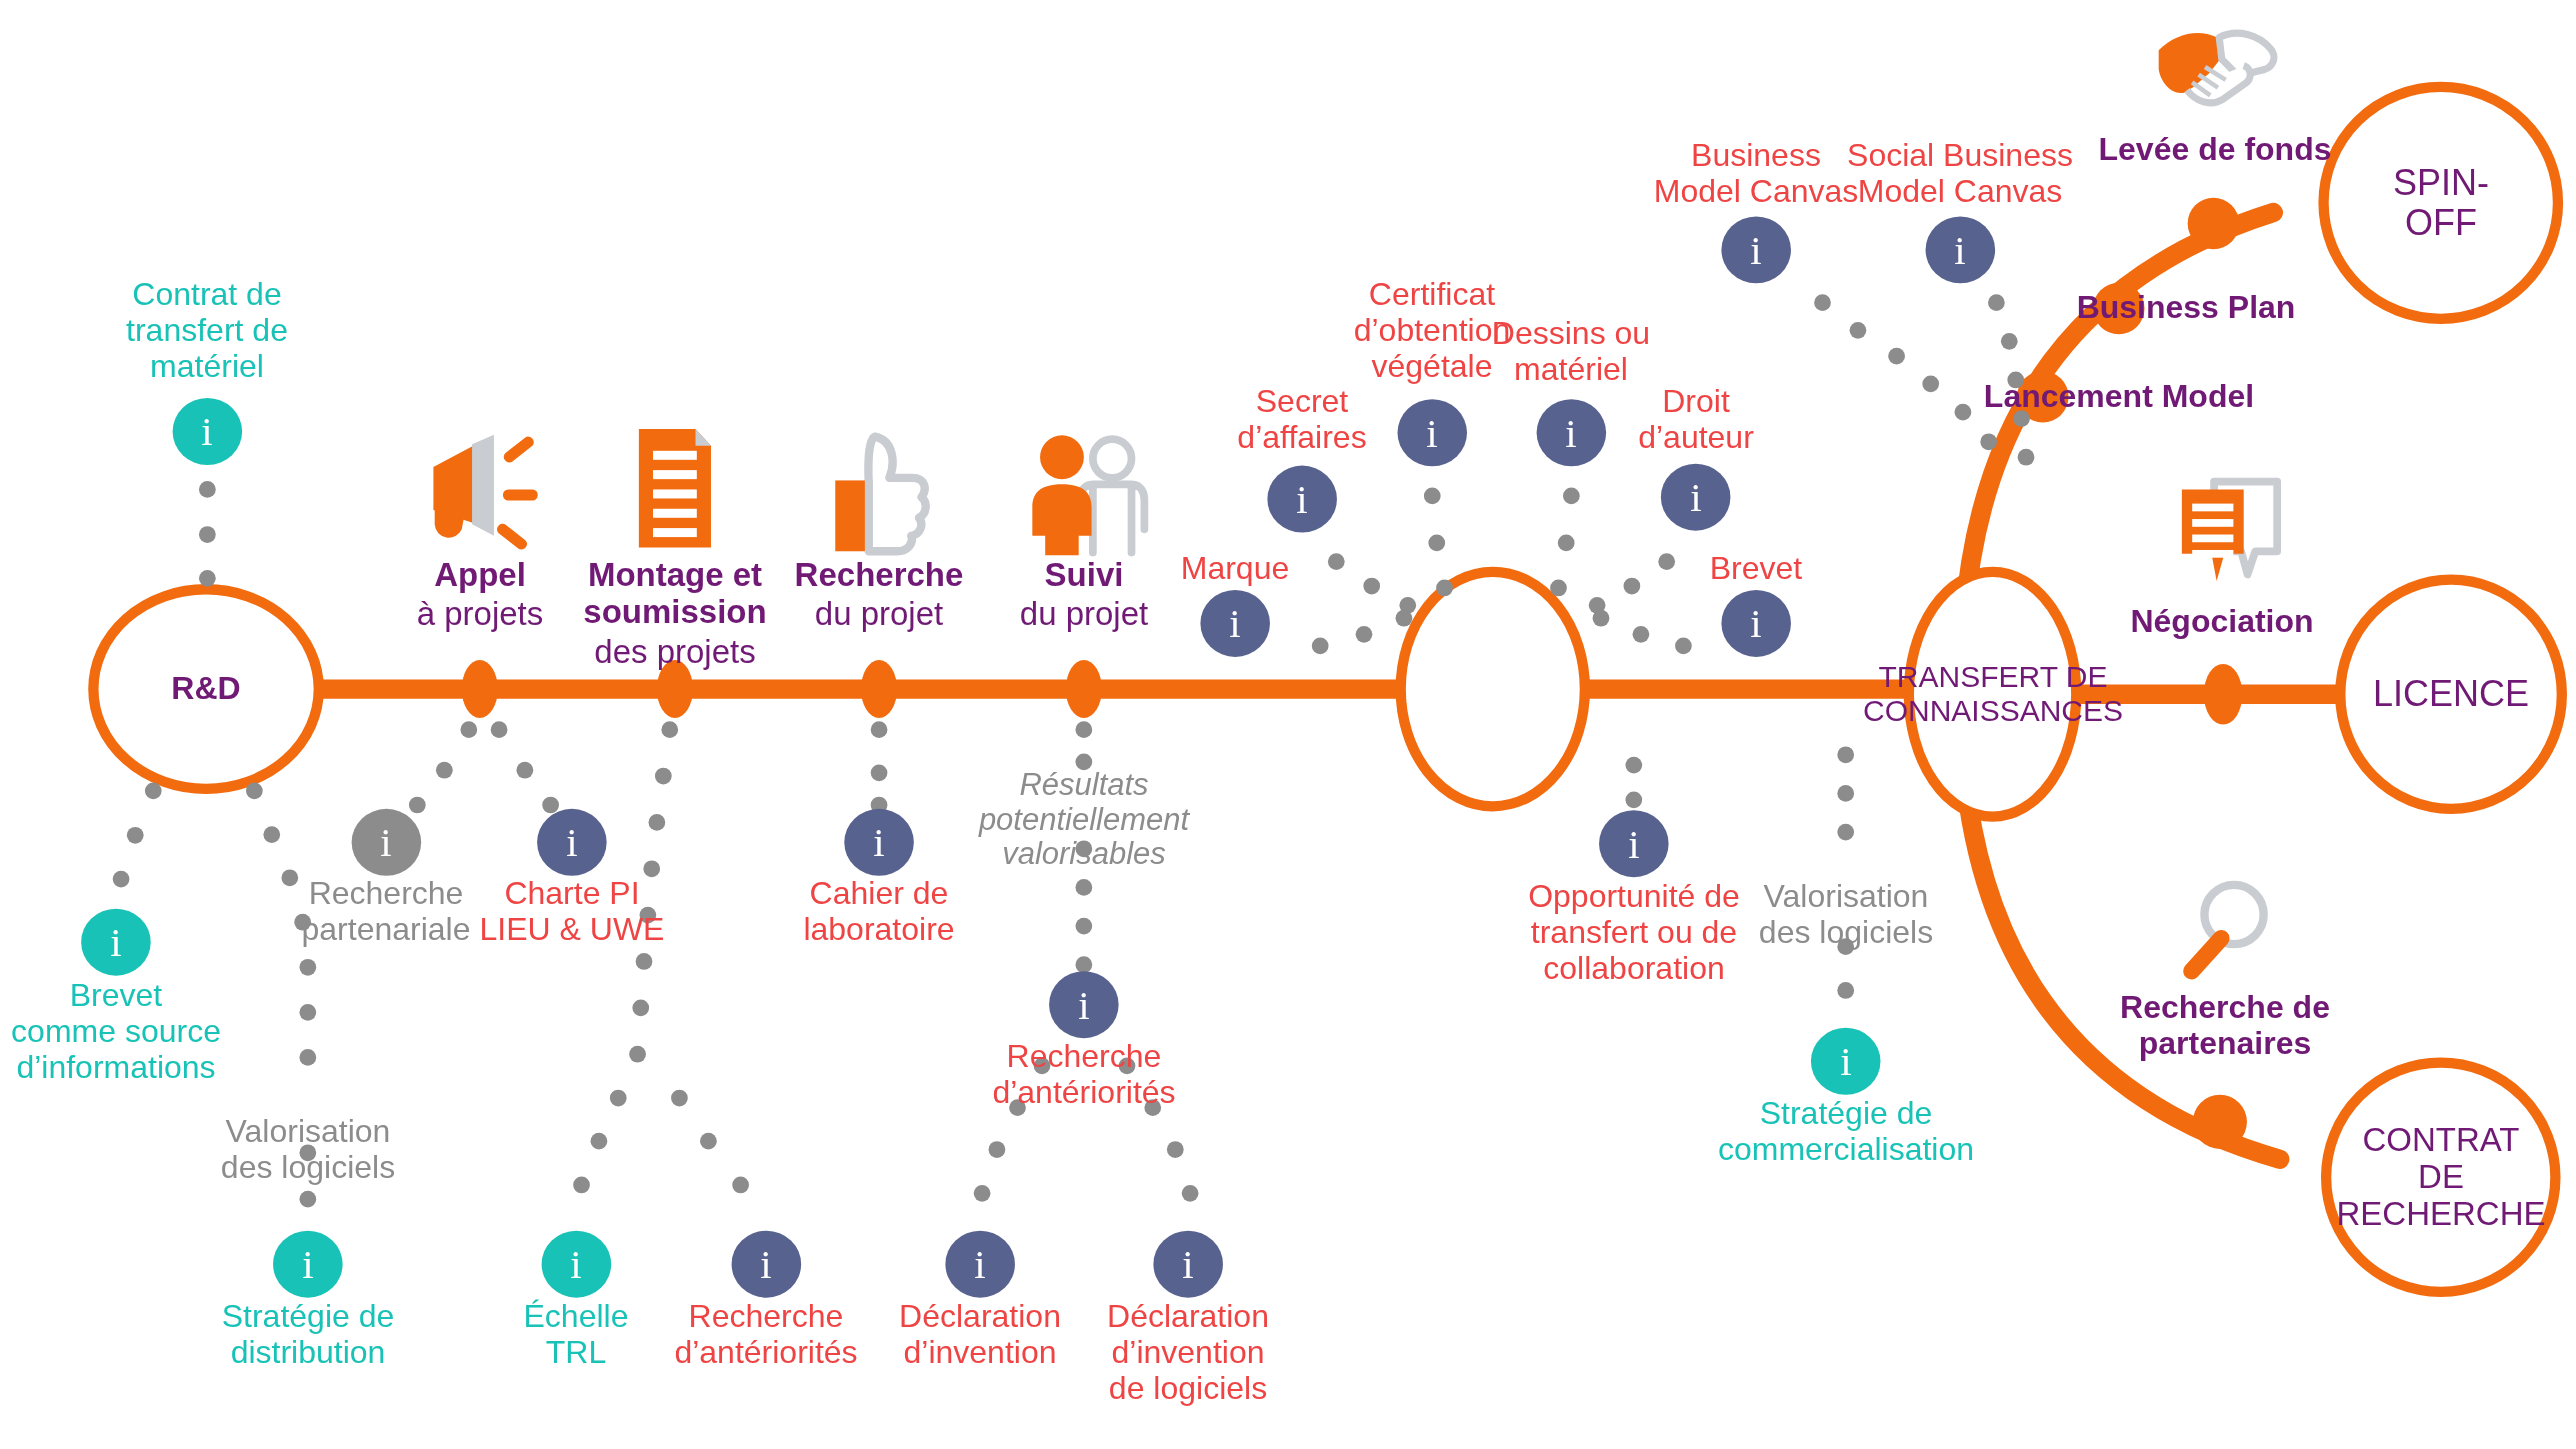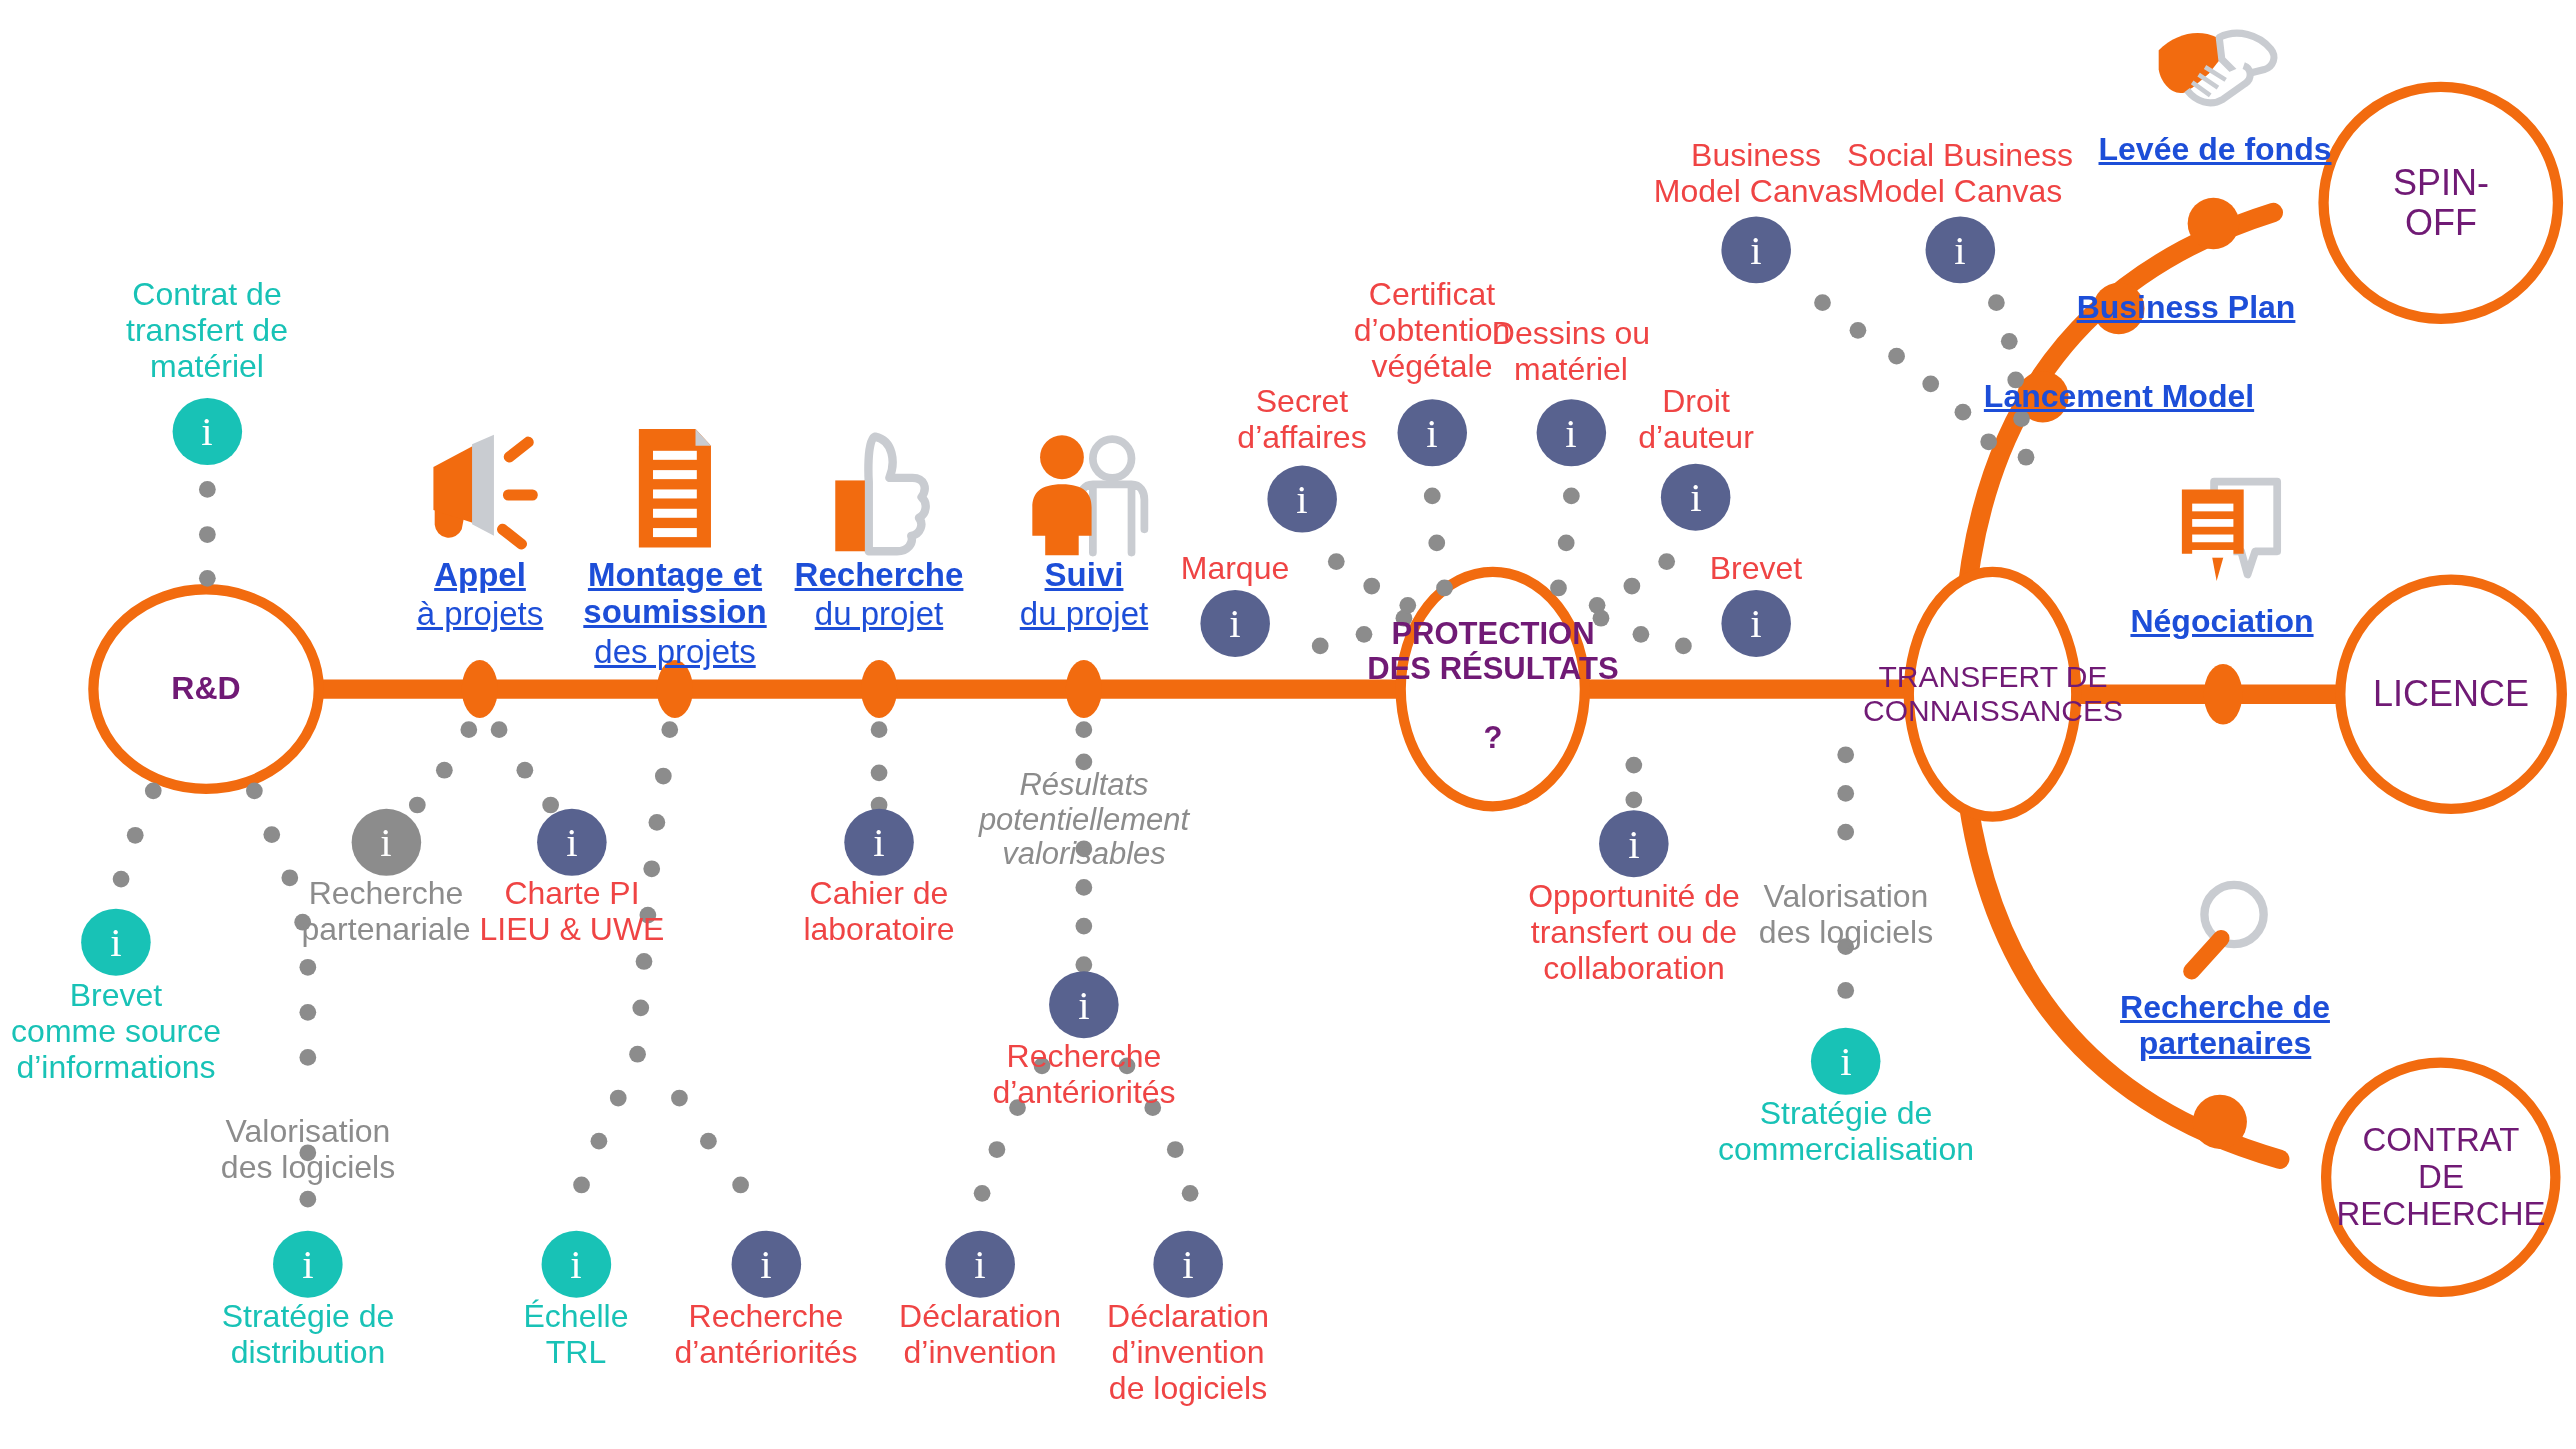--- a/index.html
+++ b/index.html
@@ -4,21 +4,21 @@
 <style>
   html,body{margin:0;padding:0;background:#ffffff;}
   body{width:2576px;height:1449px;overflow:hidden;
        font-family:"Liberation Sans",sans-serif;}
   #stage{position:relative;width:2576px;height:1449px;background:#fff;}
   #art{position:absolute;left:0;top:0;width:2576px;height:1449px;}
 
   
   .lbl{position:absolute;text-align:center;line-height:1.12;
        white-space:pre-line;transform:translate(-50%,0);}
-  .orange{color:#1d4ed8;font-weight:bold;text-decoration:underline;}
+  .orange{color:#701a75;font-weight:bold;}
   .navy{color:#ef4444;}
   .teal{color:#18C2B6;}
   .gray{color:#8C8C8C;}
   .ital{font-style:italic;}
   .t56{font-size:36px;}
   .t52{font-size:33px;}
   .t50{font-size:32px;}
   .t48{font-size:31px;}
 
   .nodetxt{position:absolute;text-align:center;transform:translate(-50%,-50%);
@@ -291,24 +291,20 @@
   </g>
 
   <g transform="translate(3455,1450)">
     <circle cx="14" cy="-30" r="46" fill="none" stroke="#C9CCD1" stroke-width="13"></circle>
     <path d="M-6 7 L -52 58" stroke="#F26B0F" stroke-width="26" stroke-linecap="round"></path>
   </g>
 
 </svg>
 
 <div class="nodetxt stage-ttl t50" style="left:206px;top:689px;">R&amp;D</div>
-<div class="nodetxt stage-ttl t48" style="left:1493px;top:686px;">PROTECTION
-DES RÉSULTATS
-
-?</div>
 <div class="nodetxt t46" style="left:1993px;top:694px;font-size:30px;">TRANSFERT DE
 CONNAISSANCES</div>
 <div class="nodetxt t56" style="left:2441px;top:203px;">SPIN-OFF</div>
 <div class="nodetxt t56" style="left:2451px;top:694px;">LICENCE</div>
 <div class="nodetxt t52" style="left:2441px;top:1177px;">CONTRAT DE
 RECHERCHE</div>
 
 <div class="lbl orange t52" style="left:480px;top:557px;">Appel</div>
 <div class="lbl orange t52" style="left:480px;top:596px;font-weight:normal;">à projets</div>
 

